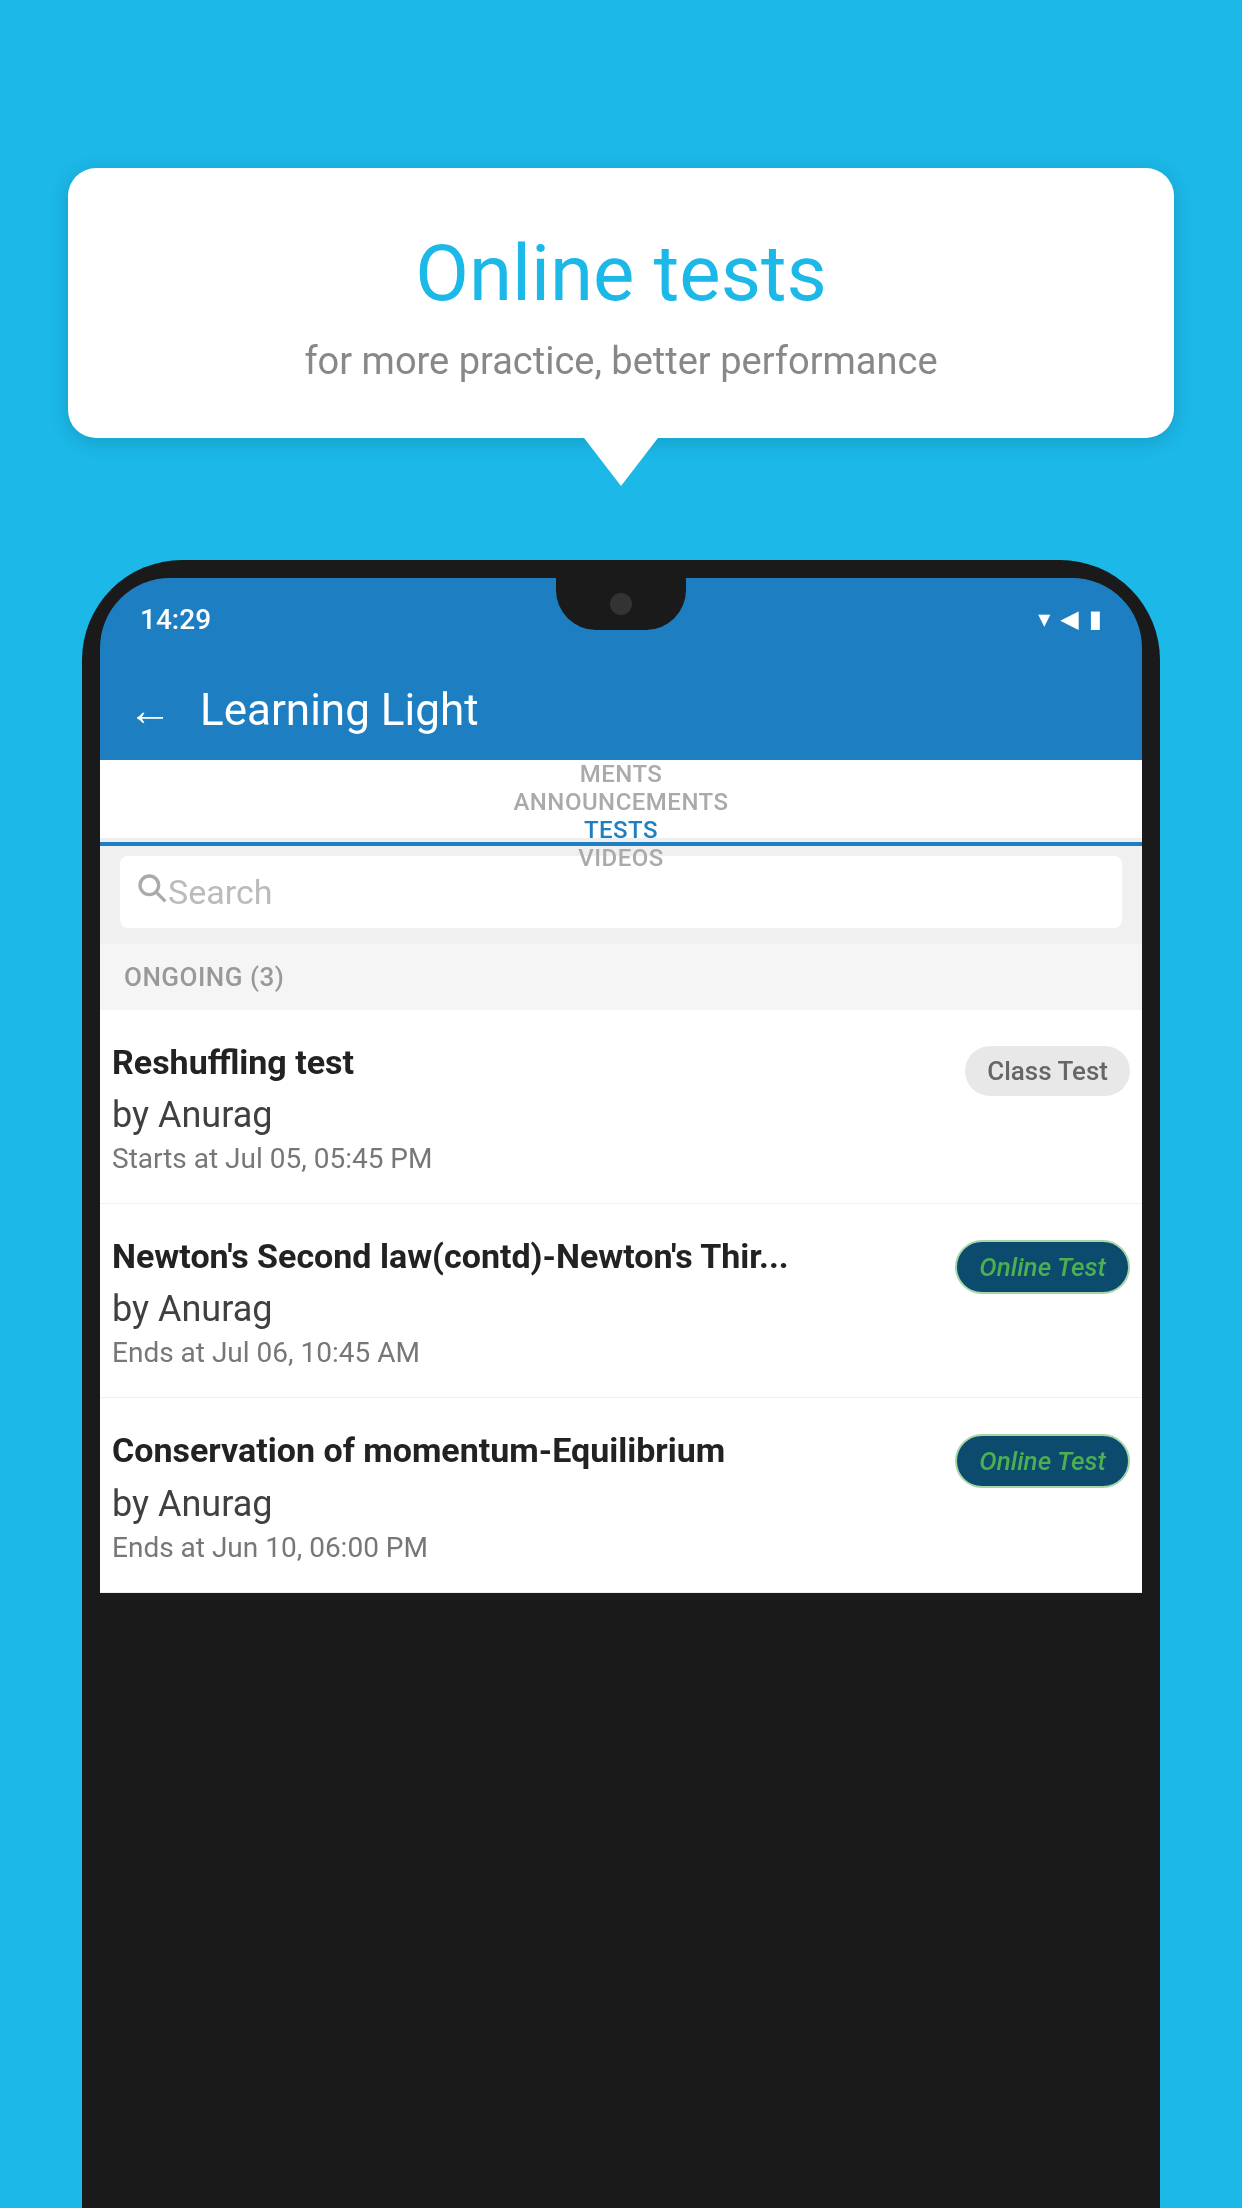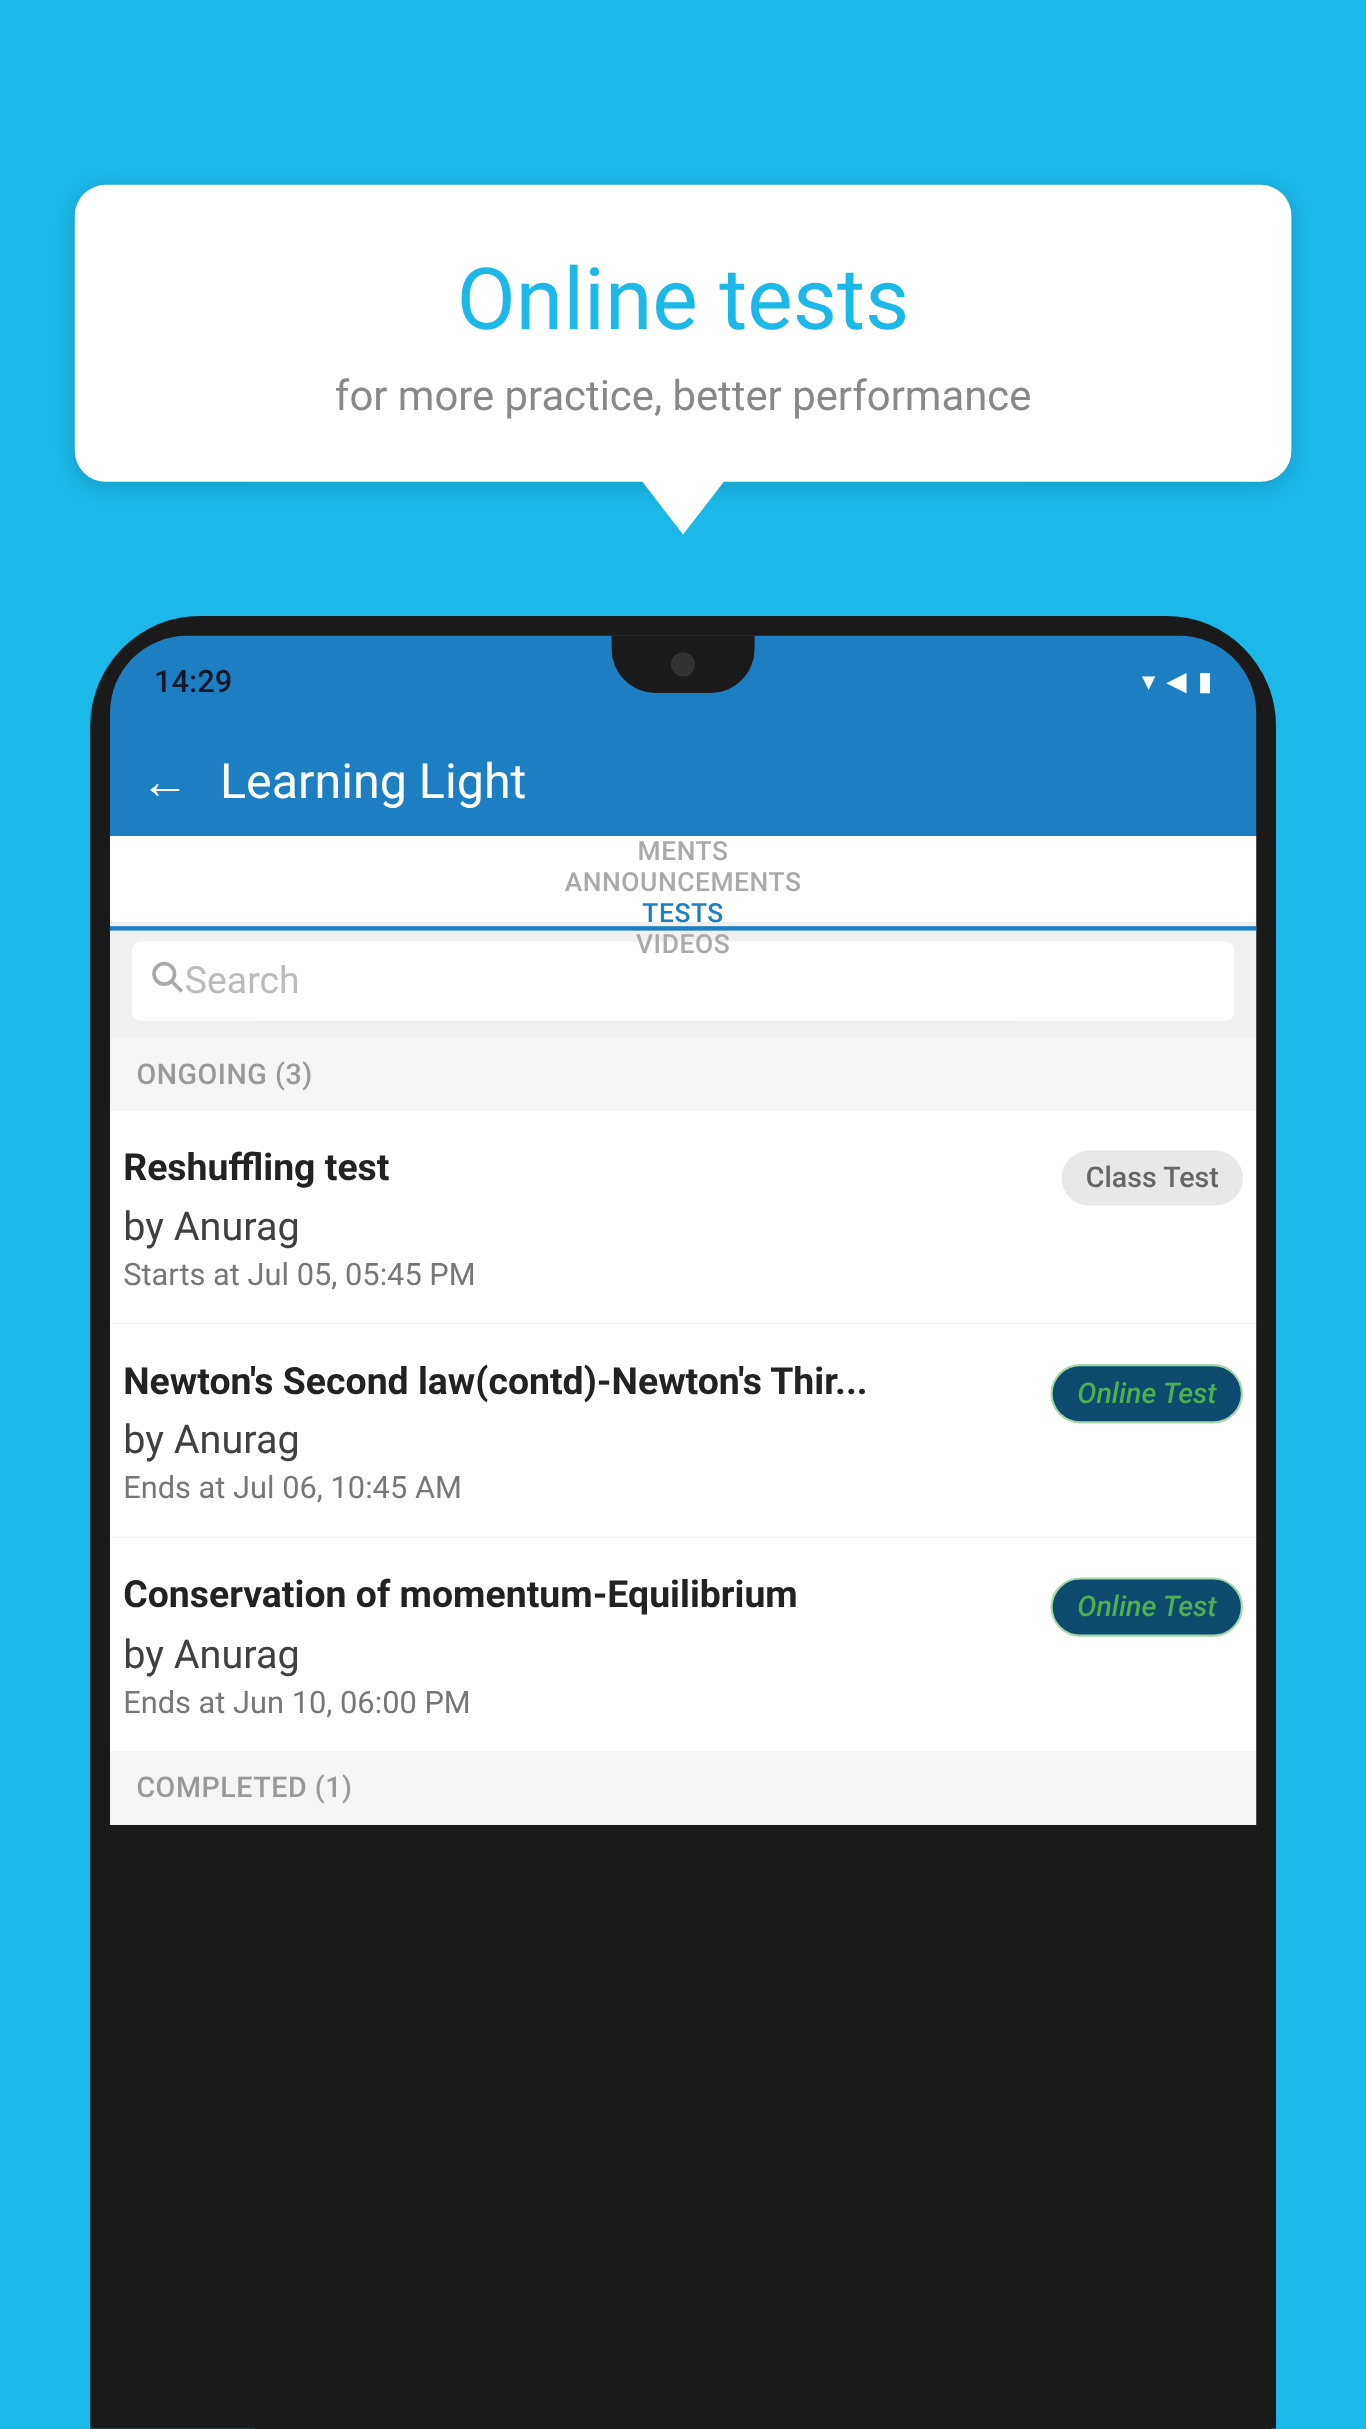--- a/index.html
+++ b/index.html
@@ -69,21 +69,21 @@
       height: 82px;
       border-radius: 70px 70px 0 0;
       position: relative;
       display: flex;
       align-items: center;
       justify-content: space-between;
       padding: 0 40px;
     }
 
     .status-time {
-      color: #0f172a;
+      color: #ffffff;
       font-size: 28px;
       font-weight: 500;
       text-align: center;
     }
 
     .notch {
       position: absolute;
       top: 0;
       left: 50%;
       transform: translateX(-50%);
@@ -366,16 +366,15 @@
       <div class="test-item-content">
         <div class="test-item-title">Conservation of momentum-Equilibrium</div>
         <div class="test-item-author">by Anurag</div>
         <div class="test-item-time">
           <span>Ends at</span>&nbsp;<span>Jun 10, 06:00 PM</span>
         </div>
       </div>
       <div class="badge badge-online">Online Test</div>
     </div>
 
-    <div class="completed-header">COMPLETED (1)</div>
 
   </div>
 </div>
 
 </body></html>

